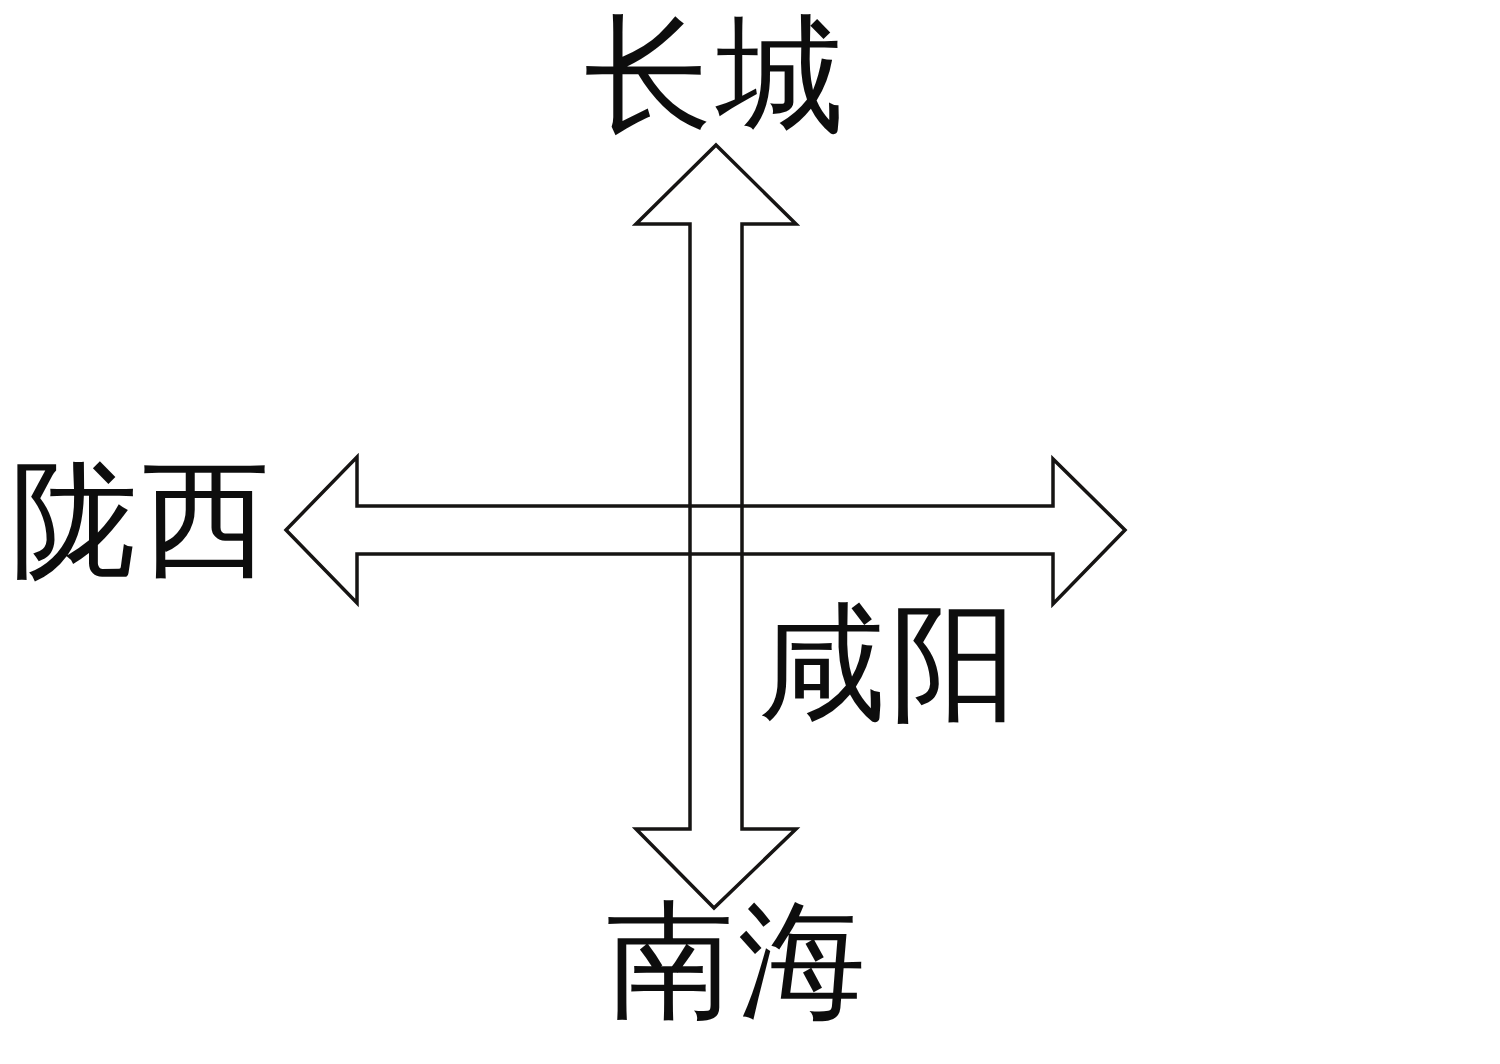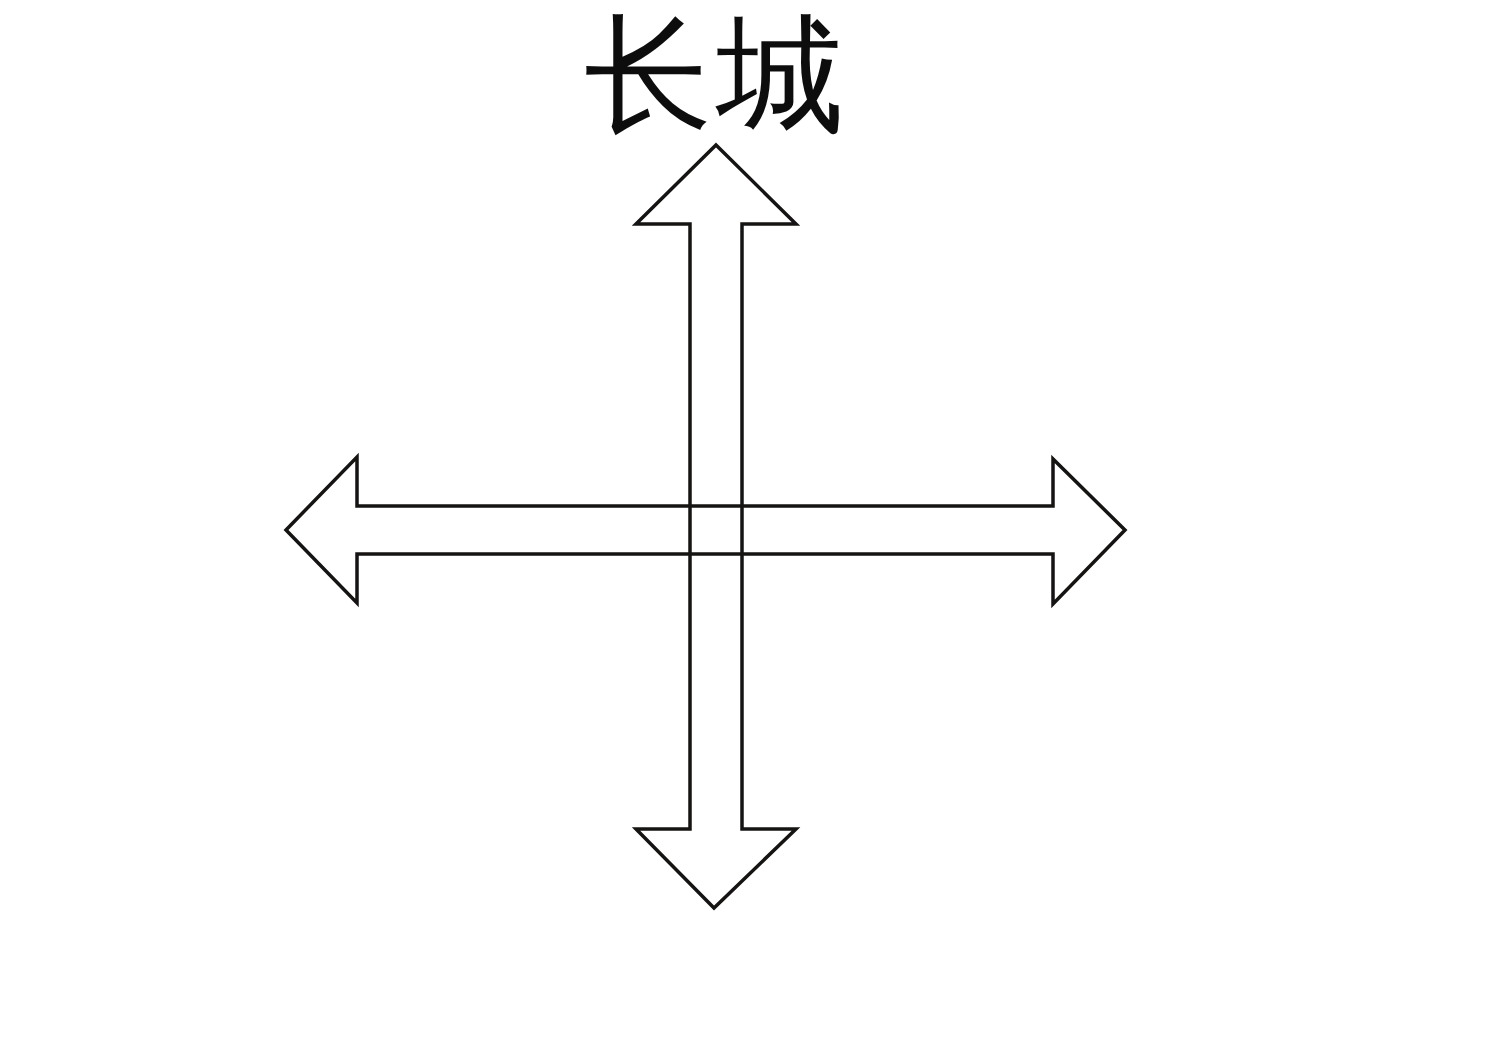--- a/index.html
+++ b/index.html
@@ -62,17 +62,20 @@
 
   <svg class="arrows-svg" viewBox="0 0 1500 1064" aria-hidden="true">
 
     <path d="M 716 145 L 796 224 L 742 224 L 742 829 L 796 829 L 714 908 L 636 829 L 690 829 L 690 224 L 636 224 Z" fill="none" stroke-width="3.5" stroke-linejoin="miter" stroke="#161413"></path>
 
     <path d="M 286 530 L 357 457 L 357 506 L 1053 506 L 1053 459 L 1125 530 L 1053 604 L 1053 554 L 357 554 L 357 603 Z" fill="none" stroke-width="3.5" stroke-linejoin="miter" stroke="#161413"></path>
   </svg>
 
   <div class="label label-north">长城</div>
 
+  <div class="label label-west">陇西</div>
 
 
+  <div class="label label-center">咸阳</div>
 
+  <div class="label label-south">南海</div>
 
 </div>
 
 </body></html>

